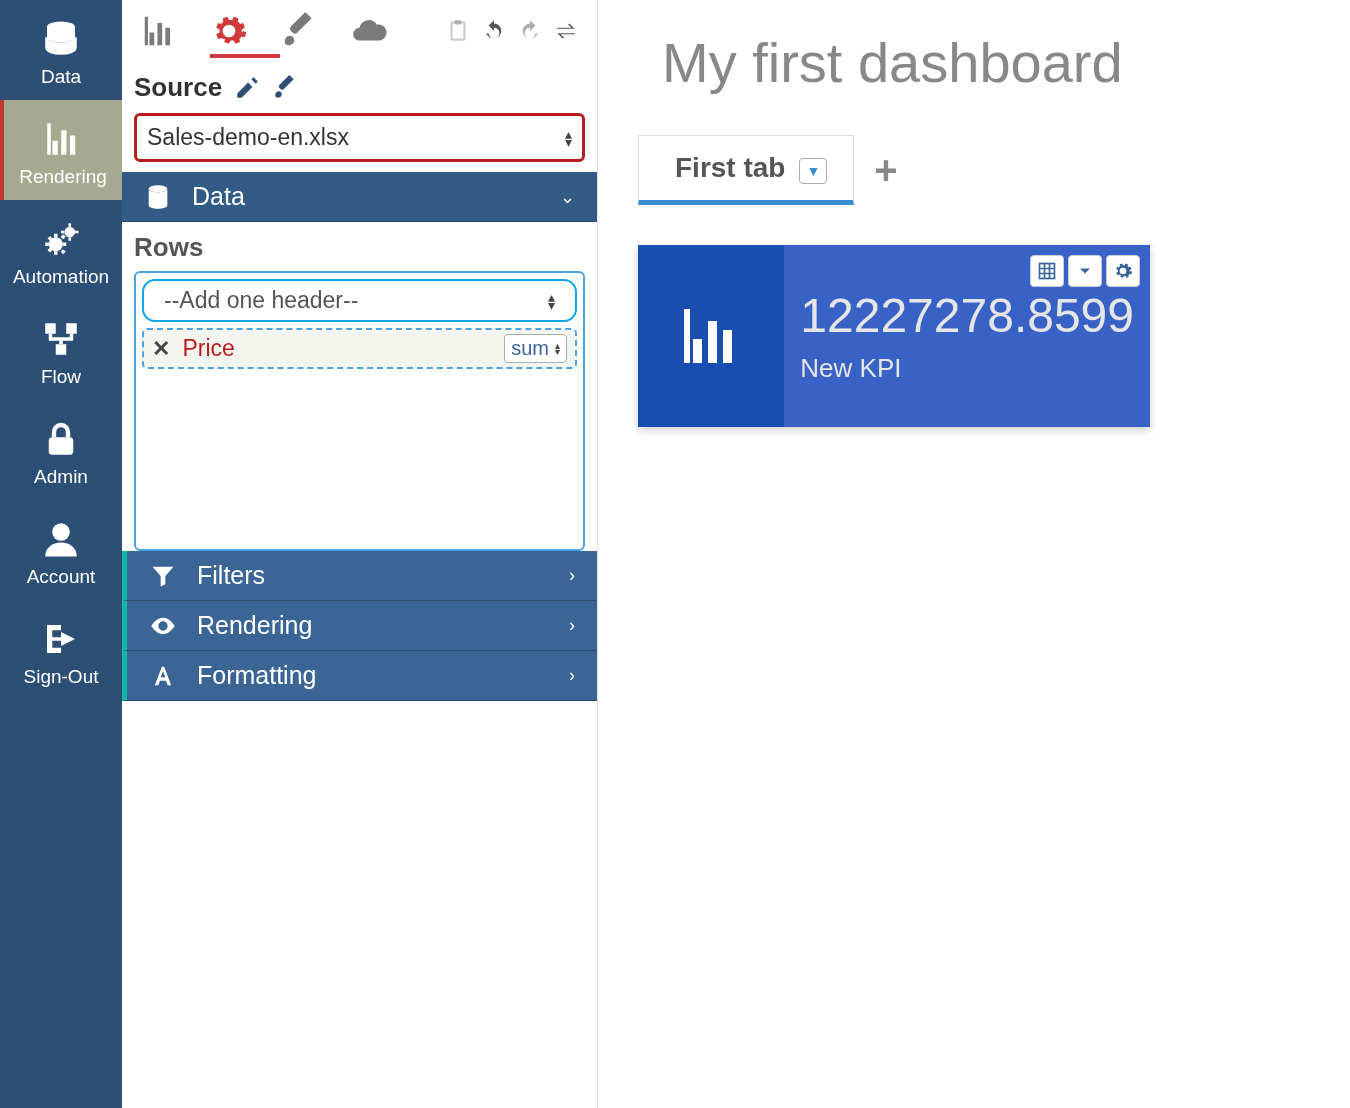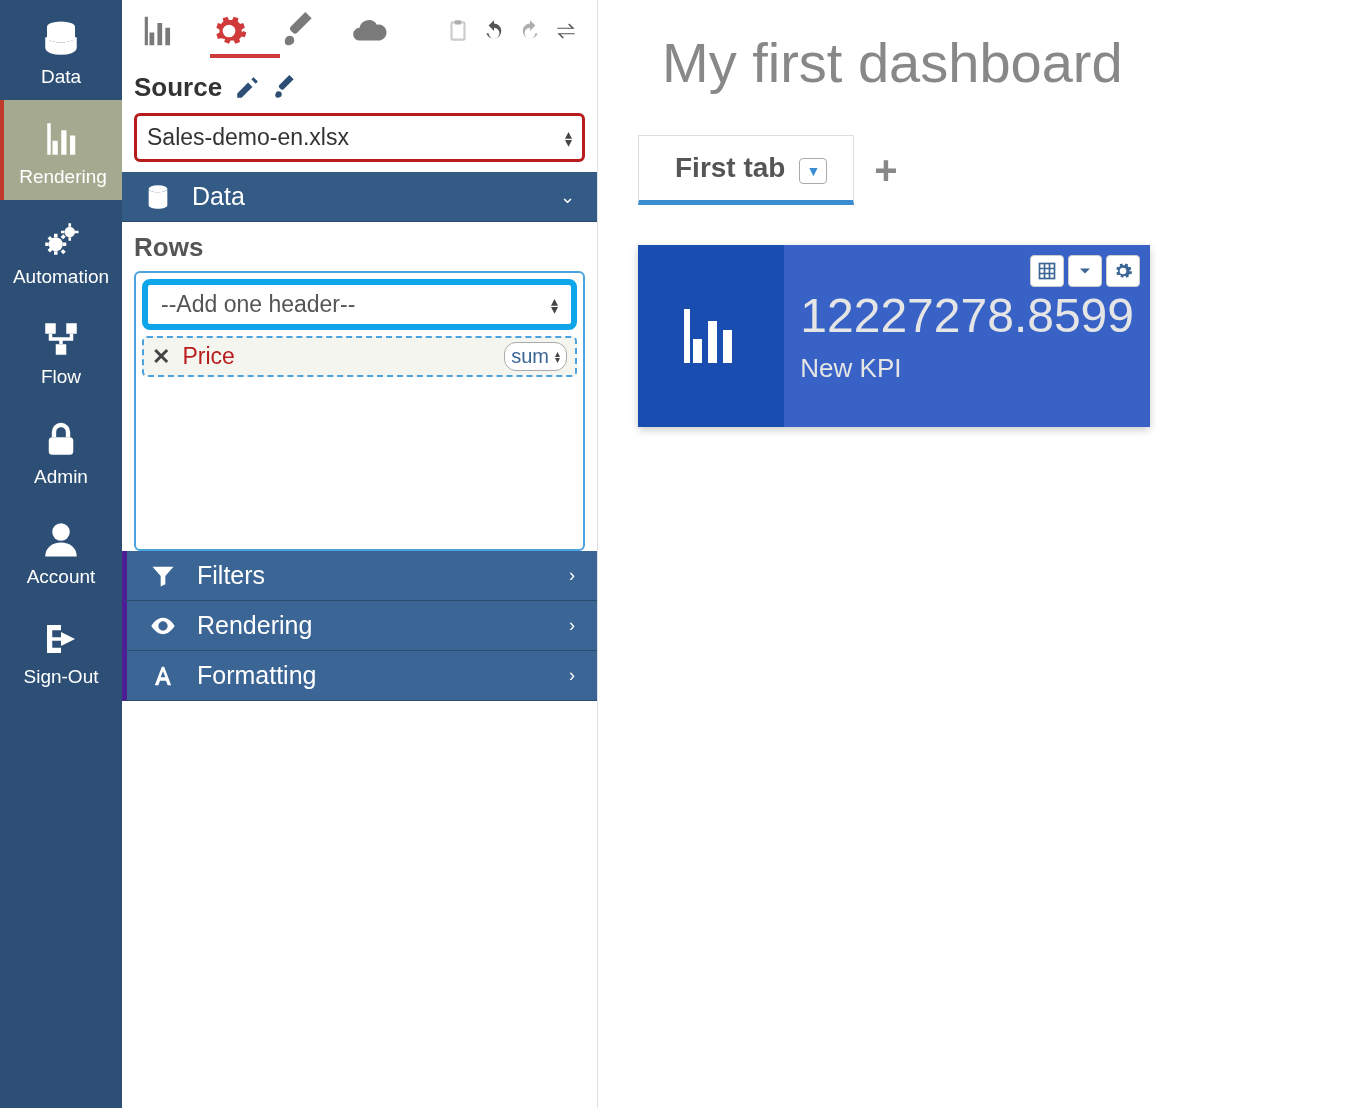--- a/index.html
+++ b/index.html
@@ -19,32 +19,32 @@
 .small-icons { display: flex; gap: 10px; margin-left: auto; }
 .small-icons svg { width: 26px; height: 26px; fill: #aeaeae; }
 
 .source-block { padding: 18px 12px 10px; }
 .source-label { font-size: 26px; font-weight: 700; color: #333; display: flex; align-items: center; gap: 12px; }
 .source-label svg { width: 26px; height: 26px; fill: #2d4f75; }
 .source-select { width: 100%; margin-top: 10px; font-size: 23px; padding: 8px 10px; border: 3px solid #b91c1c; border-radius: 6px; background: #fff; display: flex; justify-content: space-between; align-items: center; cursor: pointer; }
 .updn { font-size: 14px; line-height: 8px; color: #444; }
 
 .section-hdr { background: #335b86; color: #fff; display: flex; align-items: center; padding: 10px 22px; gap: 20px; font-size: 25px; cursor: pointer; border-bottom: 1px solid #2a4a6e; position: relative; }
-.section-hdr.alt { background: #3b6594; border-left: 5px solid #4c1d95; }
+.section-hdr.alt { background: #3b6594; border-left: 5px solid #14b8a6; }
 .section-hdr svg { width: 28px; height: 28px; fill: #fff; }
 .section-hdr .chev { margin-left: auto; font-size: 18px; }
 
 .rows-block { padding: 10px 12px 0; }
 .rows-title { font-size: 26px; font-weight: 700; color: #555; margin-bottom: 8px; }
 .rows-box { border: 2px solid #4aa3df; border-radius: 6px; padding: 6px; height: 280px; background: #fff; }
-.add-header { border: 6px solid #0ea5e9; border-radius: 8px; padding: 6px 13px; font-size: 23px; color: #555; display: flex; justify-content: space-between; align-items: center; cursor: pointer; }
+.add-header { border: 2px solid #0ea5e9; border-radius: 13px; padding: 6px 20px; font-size: 23px; color: #555; display: flex; justify-content: space-between; align-items: center; cursor: pointer; }
 .row-chip { border: 2px dashed #4aa3df; border-radius: 5px; margin-top: 6px; padding: 4px 8px; display: flex; align-items: center; gap: 12px; background: #f5f5f0; }
 .row-chip .x { font-size: 22px; font-weight: 700; color: #444; cursor: pointer; }
 .row-chip .txt { font-size: 23px; color: #b91c1c; }
-.agg-select { margin-left: auto; border: 1px solid #aaa; border-radius: 12px; padding: 2px 6px; font-size: 20px; color: #3b6594; display: flex; align-items: center; gap: 6px; background: #fff; cursor: pointer; }
+.agg-select { margin-left: auto; border: 1px solid #aaa; border-radius: 4px; padding: 2px 6px; font-size: 20px; color: #3b6594; display: flex; align-items: center; gap: 6px; background: #fff; cursor: pointer; }
 
 .main { flex: 1; padding: 30px 40px; }
 .dash-title { font-size: 56px; font-weight: 300; color: #888; margin-left: 24px; }
 .tabbar { display: flex; align-items: center; margin-top: 40px; gap: 20px; }
 .tab { display: flex; align-items: flex-end; gap: 14px; padding: 16px 26px 16px 36px; font-size: 28px; color: #555; border: 1px solid #ddd; border-bottom: 5px solid #3b8dd1; background: #fff; font-weight: 600; cursor: pointer; }
 .tab-dd { border: 1px solid #aaa; border-radius: 4px; padding: 4px 6px; font-size: 14px; color: #3b8dd1; }
 .add-tab { font-size: 40px; color: #888; font-weight: 700; cursor: pointer; }
 
 .kpi-card { margin-top: 40px; width: 512px; height: 182px; background: #3862c6; color: #e5e5e5; display: flex; box-shadow: 0 3px 8px rgba(0,0,0,0.2); position: relative; overflow: hidden; }
 .kpi-left { width: 175px; background: #1a4db0; display: flex; align-items: center; justify-content: center; }

